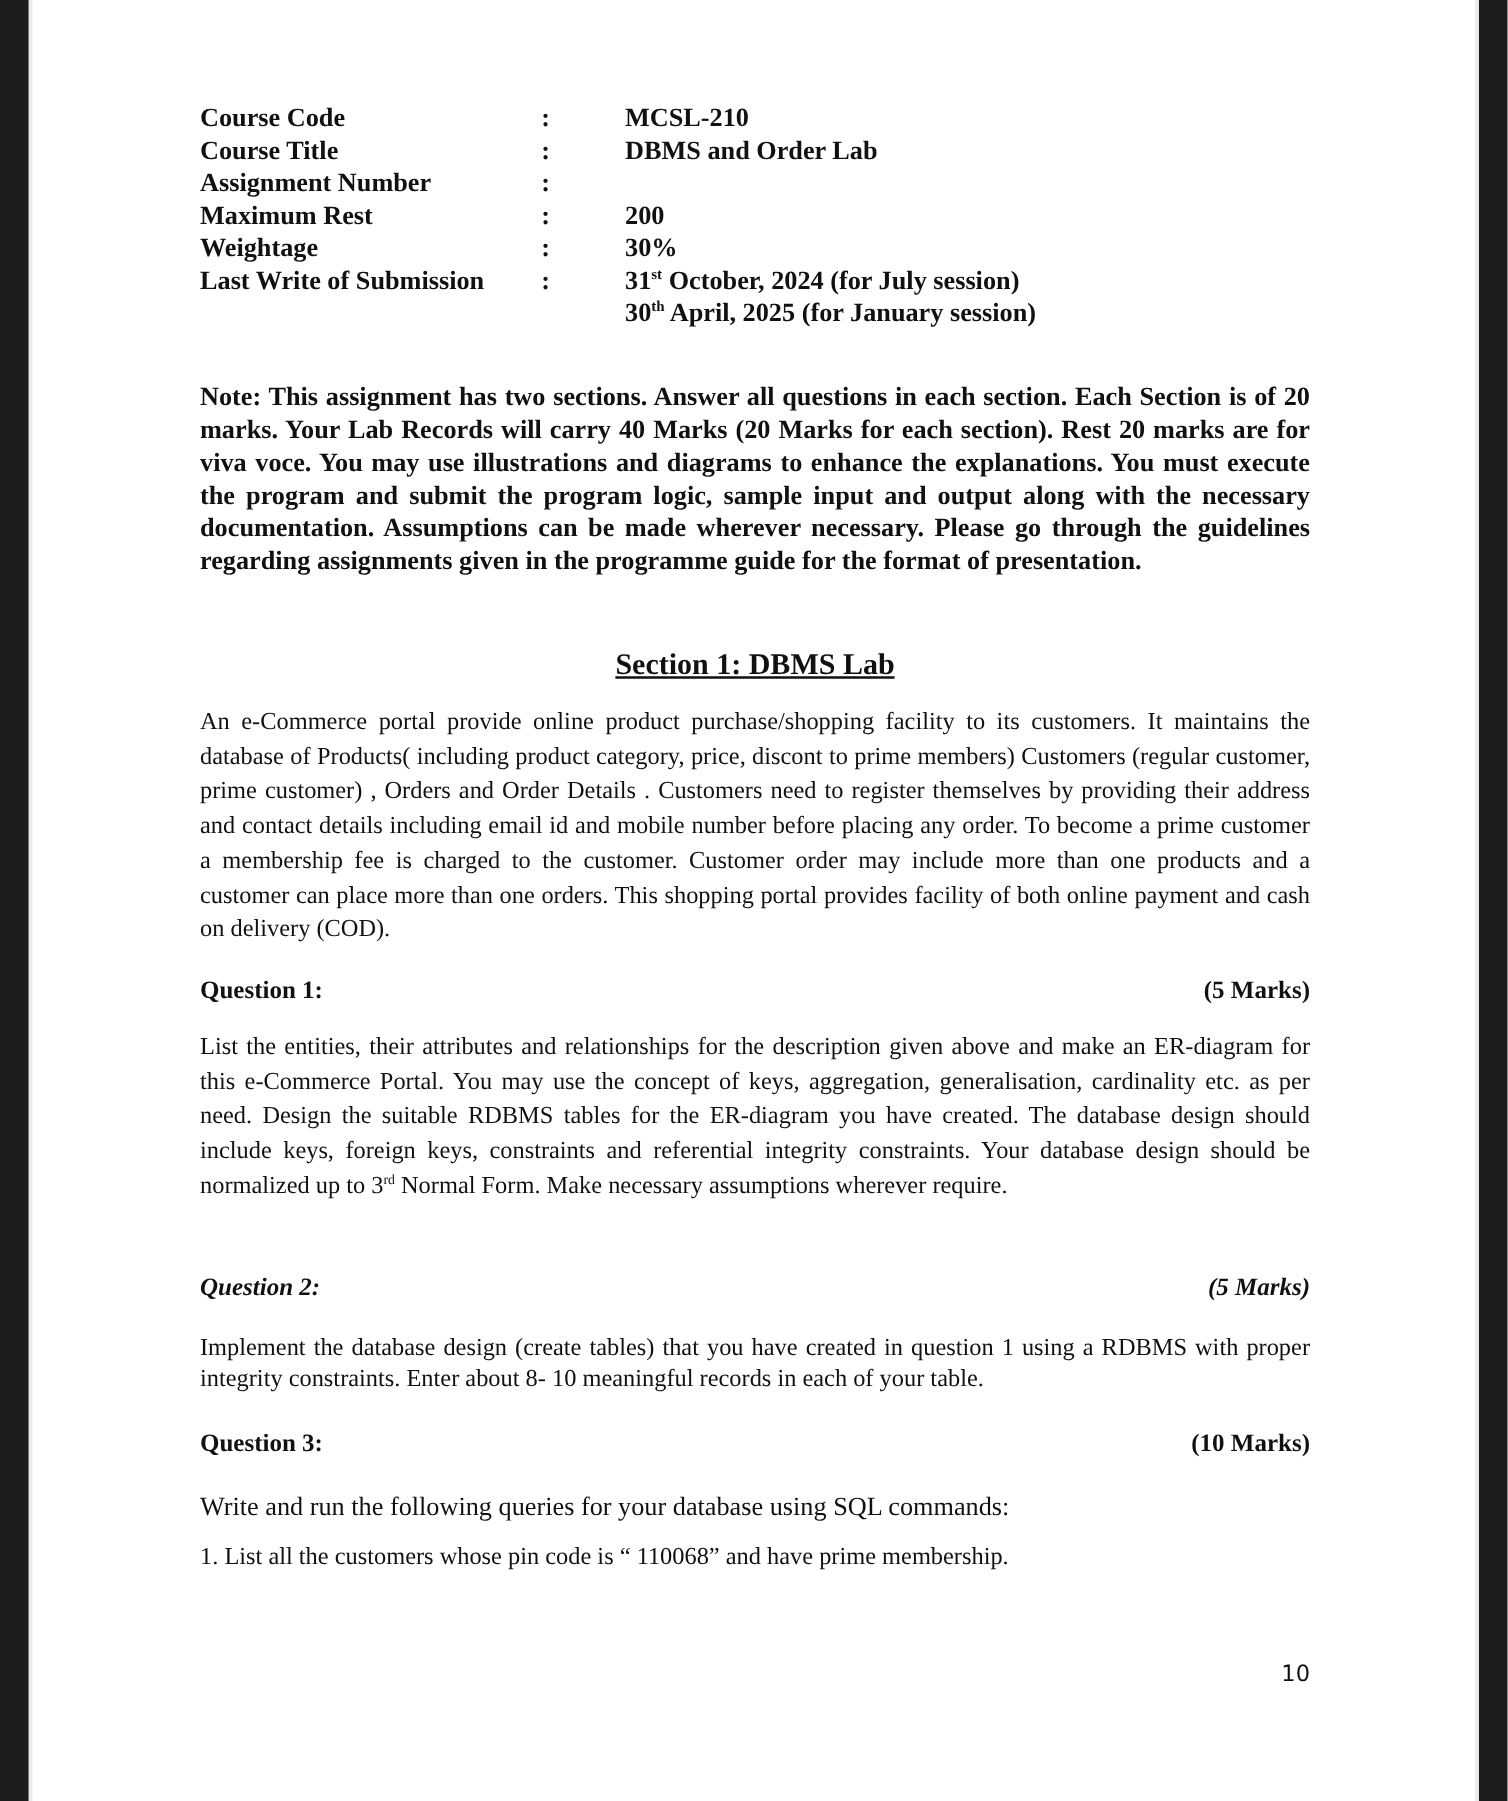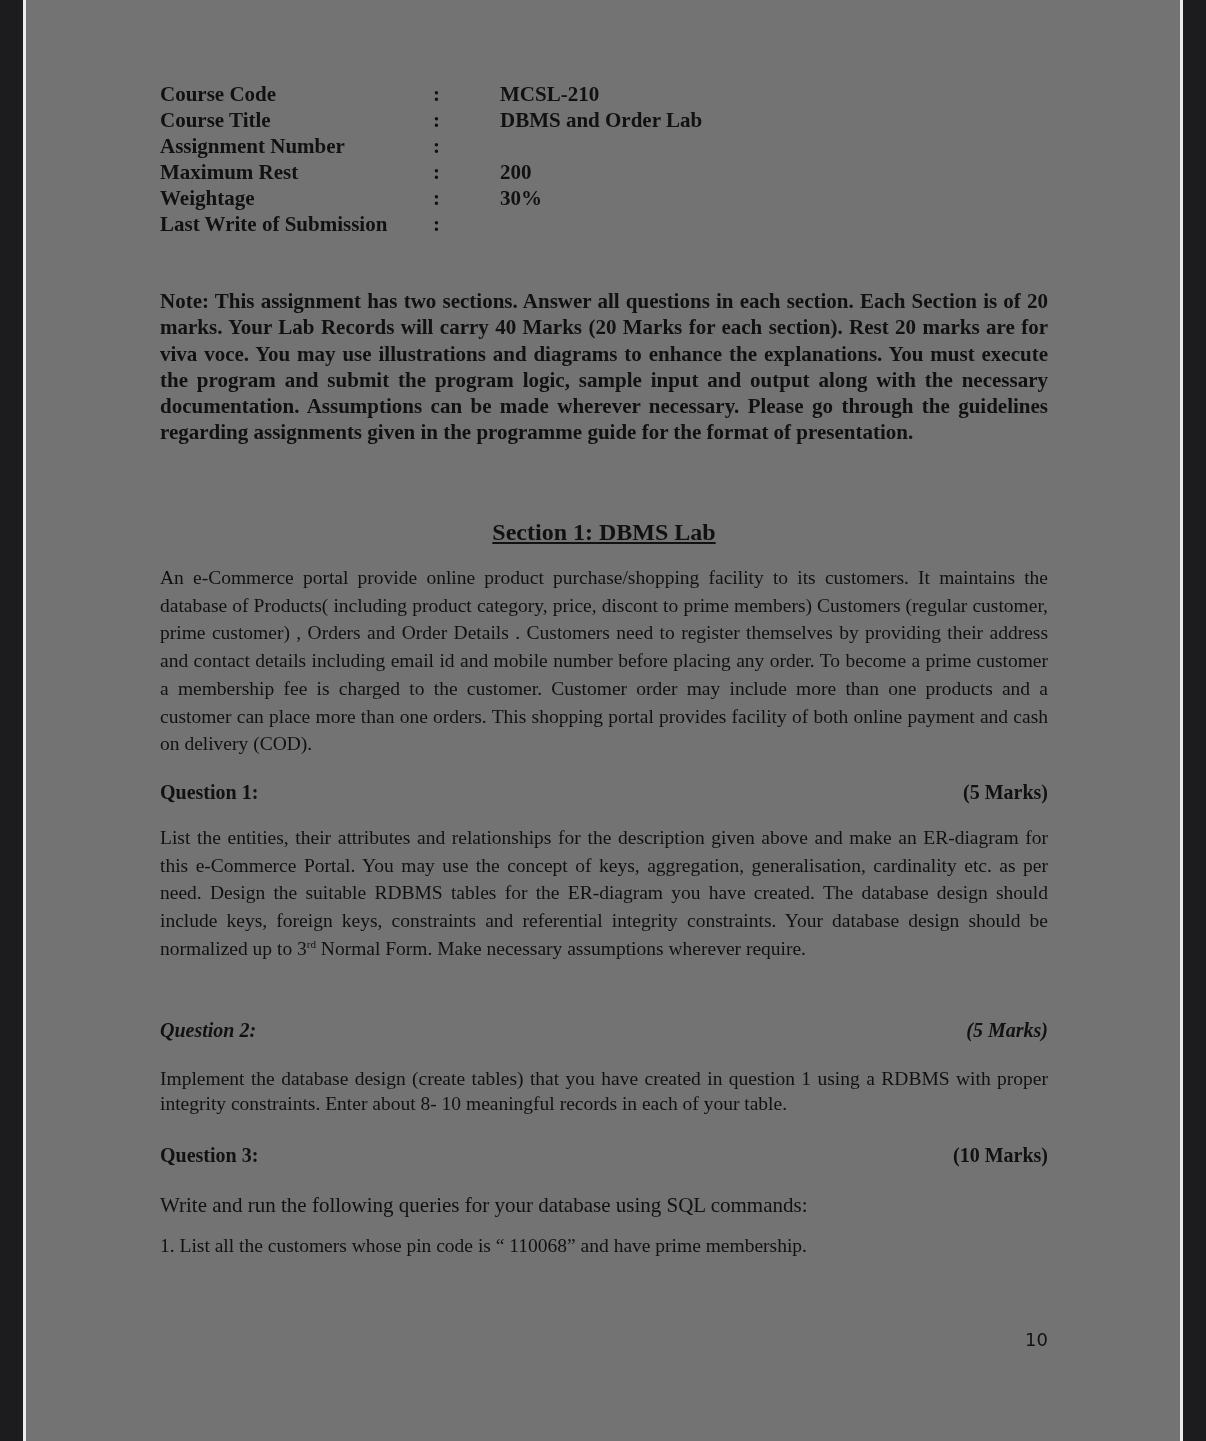--- a/index.html
+++ b/index.html
@@ -6,34 +6,34 @@
     body {
       width: 1206px; height: 1441px; overflow: hidden;
       background: #1c1c1e;
       font-family: "Liberation Serif", serif;
       color: #111;
       position: relative;
     }
     .page {
       position: absolute; left: 23px; top: 0;
       width: 1160px; height: 1441px;
-      background: #737373;
+      background: #ffffff;
       border-left: 3px solid #ececec;
       border-right: 3px solid #ececec;
       box-sizing: border-box;
     }
     .content { position: absolute; left: 134px; width: 888px; top: 0; }
     .meta { position: absolute; top: 81px; left: 0; width: 888px; }
     .meta-row { position: relative; height: 26px; font-weight: bold; font-size: 21px; line-height: 26px; }
     .meta-label { position: absolute; left: 0; }
     .meta-colon { position: absolute; left: 273px; }
     .meta-value { position: absolute; left: 340px; white-space: nowrap; }
     .meta-value sup { font-size: 12px; vertical-align: 8px; line-height: 0; }
     .note {
-      position: absolute; top: 288px; left: 0; width: 888px;
+      position: absolute; top: 304px; left: 0; width: 888px;
       font-weight: bold; font-size: 21px; line-height: 26.3px; text-align: justify;
     }
     .section-title {
       position: absolute; top: 519px; left: 0; width: 888px; text-align: center;
       font-weight: bold; font-size: 24px; text-decoration: underline;
     }
     .para {
       position: absolute; left: 0; width: 888px;
       font-size: 19.5px; line-height: 27.7px; text-align: justify;
     }
@@ -76,20 +76,24 @@
         <span class="meta-value">200</span>
       </div>
       <div class="meta-row">
         <span class="meta-label">Weightage</span>
         <span class="meta-colon">:</span>
         <span class="meta-value">30%</span>
       </div>
       <div class="meta-row">
         <span class="meta-label">Last Write of Submission</span>
         <span class="meta-colon">:</span>
+        <span class="meta-value"><span>31</span><sup>st</sup><span> October, 2024 (for July session)</span></span>
+      </div>
+      <div class="meta-row">
+        <span class="meta-value"><span>30</span><sup>th</sup><span> April, 2025 (for January session)</span></span>
       </div>
     </div>
 
     <div class="note">Note: This assignment has two sections. Answer all questions in each section. Each Section is of 20 marks. Your Lab Records will carry 40 Marks (20 Marks for each section). Rest 20 marks are for viva voce. You may use illustrations and diagrams to enhance the explanations. You must execute the program and submit the program logic, sample input and output along with the necessary documentation. Assumptions can be made wherever necessary. Please go through the guidelines regarding assignments given in the programme guide for the format of presentation.</div>
 
     <div class="section-title">Section 1: DBMS Lab</div>
 
     <div class="para" style="top:564px;">An e-Commerce portal provide online product purchase/shopping facility to its customers. It maintains the database of Products( including product category, price, discont to prime members) Customers (regular customer, prime customer) , Orders and Order Details . Customers need to register themselves by providing their address and contact details including email id and mobile number before placing any order. To become a prime customer a membership fee is charged to the customer. Customer order may include more than one products and a customer can place more than one orders. This shopping portal provides facility of both online payment and cash on delivery (COD).</div>
 
     <div class="qhead" style="top:779px;">

